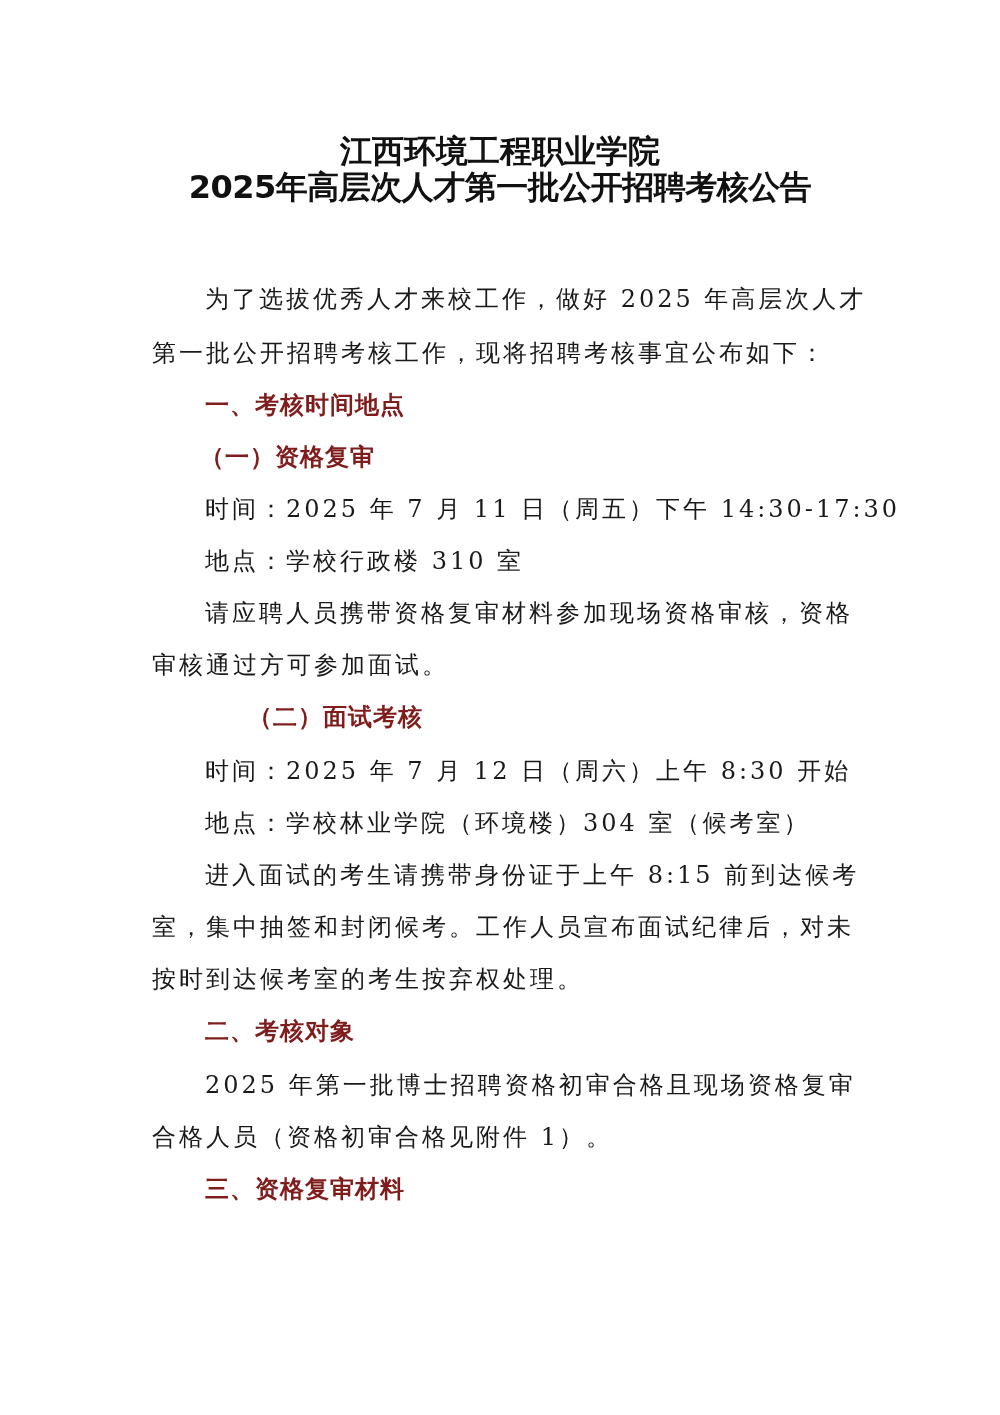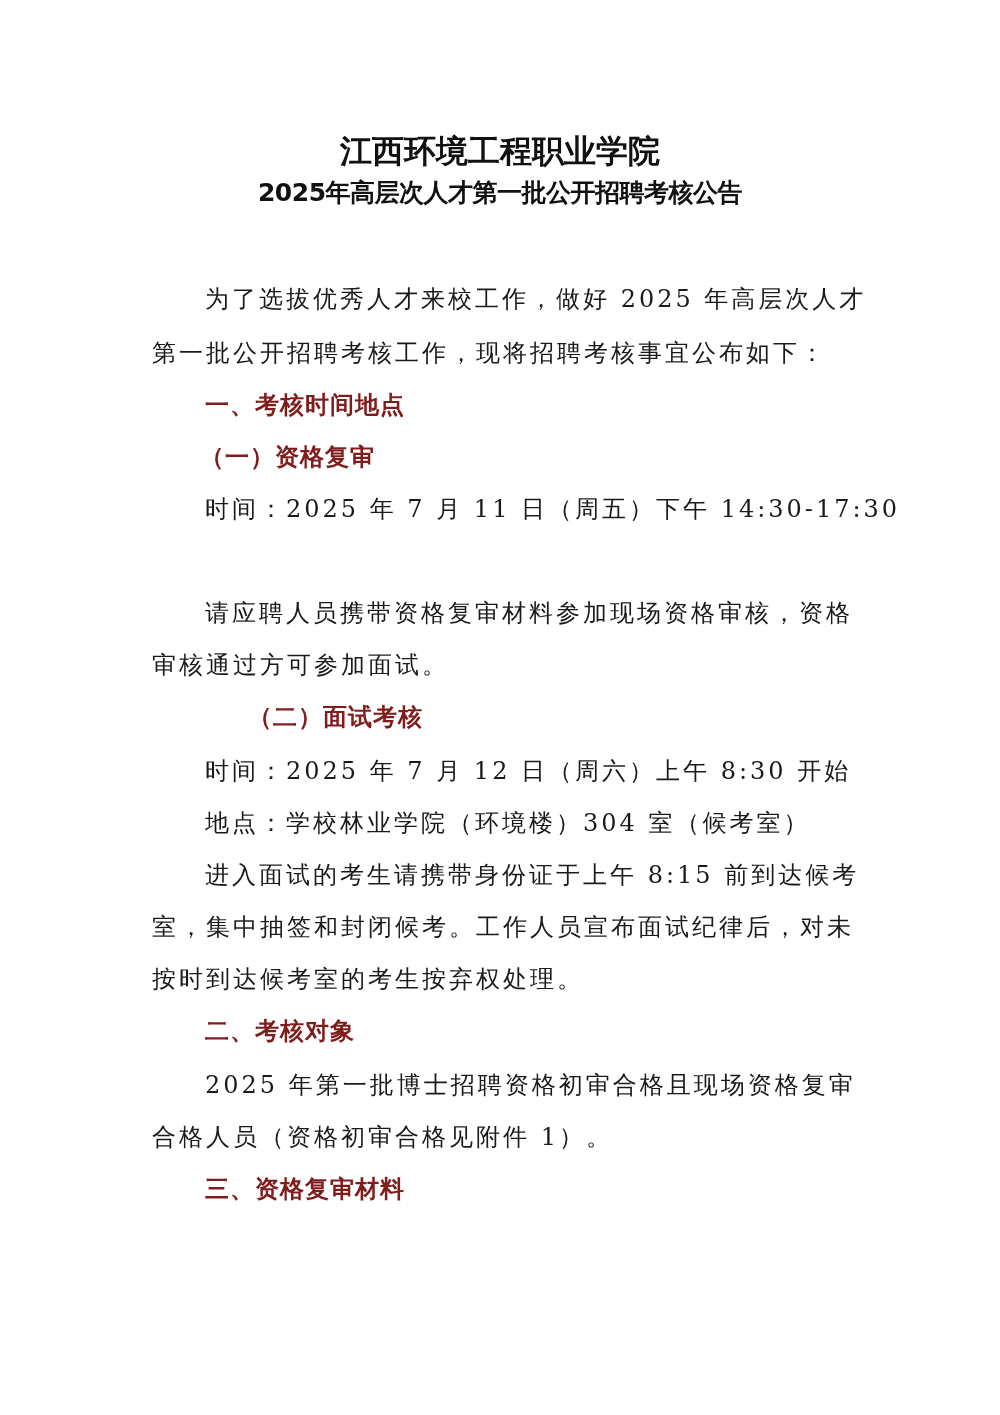--- a/index.html
+++ b/index.html
@@ -27,21 +27,21 @@
       left: 0;
       width: 1000px;
       text-align: center;
       font-family: "DejaVu Sans", "Liberation Sans", sans-serif;
       font-weight: bold;
       font-size: 32px;
       letter-spacing: 0px;
       color: #111;
     }
     .title.t1 { top: 130px; }
-    .title.t2 { top: 176px; font-size: 25px; letter-spacing: -0.5px; }
+    .title.t2 { top: 166px; font-size: 32px; letter-spacing: -0.5px; }
 
     .line {
       position: absolute;
       font-size: 24px;
       line-height: 30px;
       white-space: nowrap;
       color: #1a1a1a;
       letter-spacing: 3px;
     }
     .line.indent { left: 205px; }
@@ -67,20 +67,21 @@
   <div class="title t1">江西环境工程职业学院</div>
   <div class="title t2">2025年高层次人才第一批公开招聘考核公告</div>
 
   <div class="line indent" style="top:284px;">为了选拔优秀人才来校工作，做好 2025 年高层次人才</div>
   <div class="line flush" style="top:338px;">第一批公开招聘考核工作，现将招聘考核事宜公布如下：</div>
 
   <div class="heading" style="top:390px;">一、考核时间地点</div>
 
   <div class="heading sub" style="top:442px;">（一）资格复审</div>
   <div class="line indent" style="top:494px;">时间：2025 年 7 月 11 日（周五）下午 14:30-17:30</div>
+  <div class="line indent" style="top:546px;">地点：学校行政楼 310 室</div>
   <div class="line indent" style="top:598px;">请应聘人员携带资格复审材料参加现场资格审核，资格</div>
   <div class="line flush" style="top:650px;">审核通过方可参加面试。</div>
 
   <div class="heading sub" style="top:702px;margin-left:48px;">（二）面试考核</div>
   <div class="line indent" style="top:756px;">时间：2025 年 7 月 12 日（周六）上午 8:30 开始</div>
   <div class="line indent" style="top:808px;">地点：学校林业学院（环境楼）304 室（候考室）</div>
   <div class="line indent" style="top:860px;text-align:center;">进入面试的考生请携带身份证于上午 8:15 前到达候考</div>
   <div class="line flush" style="top:912px;">室，集中抽签和封闭候考。工作人员宣布面试纪律后，对未</div>
   <div class="line flush" style="top:964px;">按时到达候考室的考生按弃权处理。</div>
 

